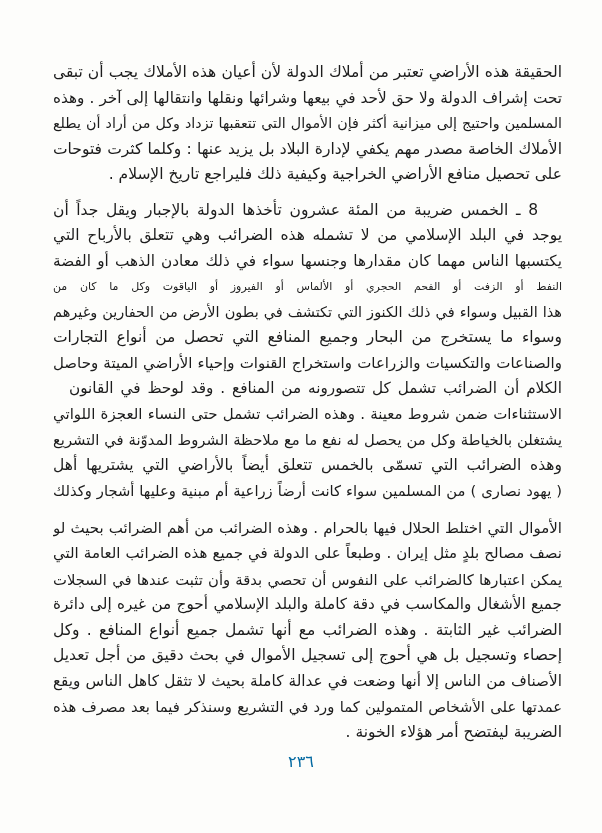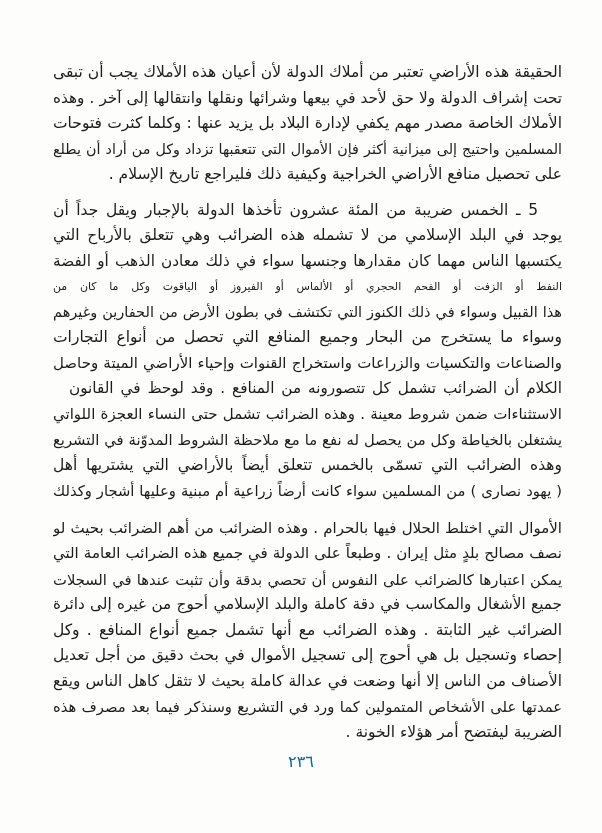--- a/index.html
+++ b/index.html
@@ -63,27 +63,27 @@
 </head>
 <body>
 
 <div class="page">
 
   <div class="text-block">
 
     <div class="para">
       <div class="line" style="">الحقيقة هذه الأراضي تعتبر من أملاك الدولة لأن أعيان هذه الأملاك يجب أن تبقى</div>
       <div class="line" style="font-size: 15.25px;">تحت إشراف الدولة ولا حق لأحد في بيعها وشرائها ونقلها وانتقالها إلى آخر . وهذه</div>
+      <div class="line" style="font-size: 14.25px;">المسلمين واحتيج إلى ميزانية أكثر فإن الأموال التي تتعقبها تزداد وكل من أراد أن يطلع</div>
       <div class="line" style="">الأملاك الخاصة مصدر مهم يكفي لإدارة البلاد بل يزيد عنها : وكلما كثرت فتوحات</div>
-      <div class="line" style="font-size: 14.25px;">المسلمين واحتيج إلى ميزانية أكثر فإن الأموال التي تتعقبها تزداد وكل من أراد أن يطلع</div>
       <div class="line end" style="">على تحصيل منافع الأراضي الخراجية وكيفية ذلك فليراجع تاريخ الإسلام .</div>
     </div>
 
     <div class="para">
-      <div class="line indent" style="">5 ـ الخمس ضريبة من المئة عشرون تأخذها الدولة بالإجبار ويقل جداً أن</div>
+      <div class="line indent" style="">8 ـ الخمس ضريبة من المئة عشرون تأخذها الدولة بالإجبار ويقل جداً أن</div>
       <div class="line" style="">يوجد في البلد الإسلامي من لا تشمله هذه الضرائب وهي تتعلق بالأرباح التي</div>
       <div class="line" style="font-size: 15.25px;">يكتسبها الناس مهما كان مقدارها وجنسها سواء في ذلك معادن الذهب أو الفضة أو</div>
       <div class="line" style="font-size: 11px;">النفط أو الزفت أو الفحم الحجري أو الألماس أو الفيروز أو الياقوت وكل ما كان من</div>
       <div class="line" style="font-size: 14.5px;">هذا القبيل وسواء في ذلك الكنوز التي تكتشف في بطون الأرض من الحفارين وغيرهم</div>
       <div class="line" style="">وسواء ما يستخرج من البحار وجميع المنافع التي تحصل من أنواع التجارات</div>
       <div class="line" style="font-size: 15px;">والصناعات والتكسيات والزراعات واستخراج القنوات وإحياء الأراضي الميتة وحاصل</div>
       <div class="line" style="font-size: 15.25px; margin-left: 16px;">الكلام أن الضرائب تشمل كل تتصورونه من المنافع . وقد لوحظ في القانون بعض</div>
       <div class="line" style="font-size: 15px;">الاستثناءات ضمن شروط معينة . وهذه الضرائب تشمل حتى النساء العجزة اللواتي</div>
       <div class="line" style="font-size: 14.75px;">يشتغلن بالخياطة وكل من يحصل له نفع ما مع ملاحظة الشروط المدوّنة في التشريع</div>
       <div class="line" style="">وهذه الضرائب التي تسمّى بالخمس تتعلق أيضاً بالأراضي التي يشتريها أهل الذمة</div>

